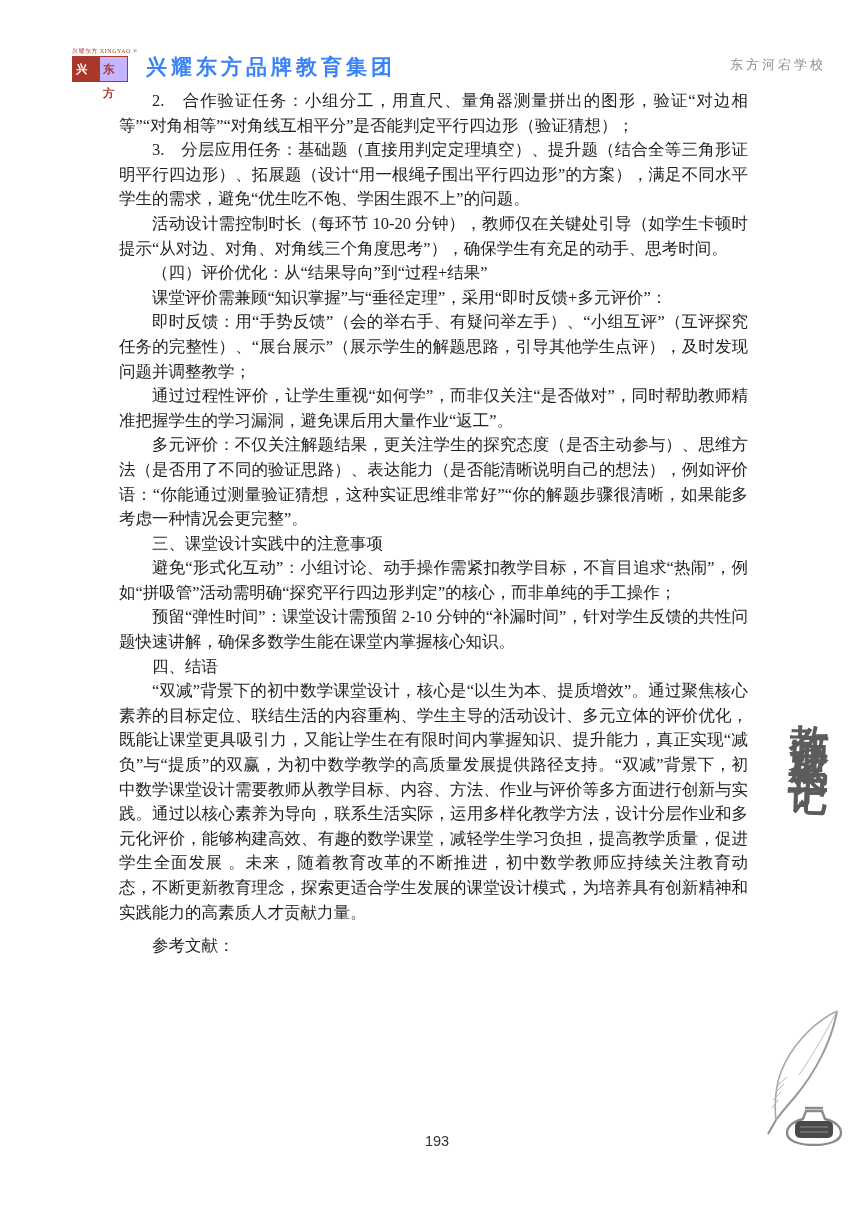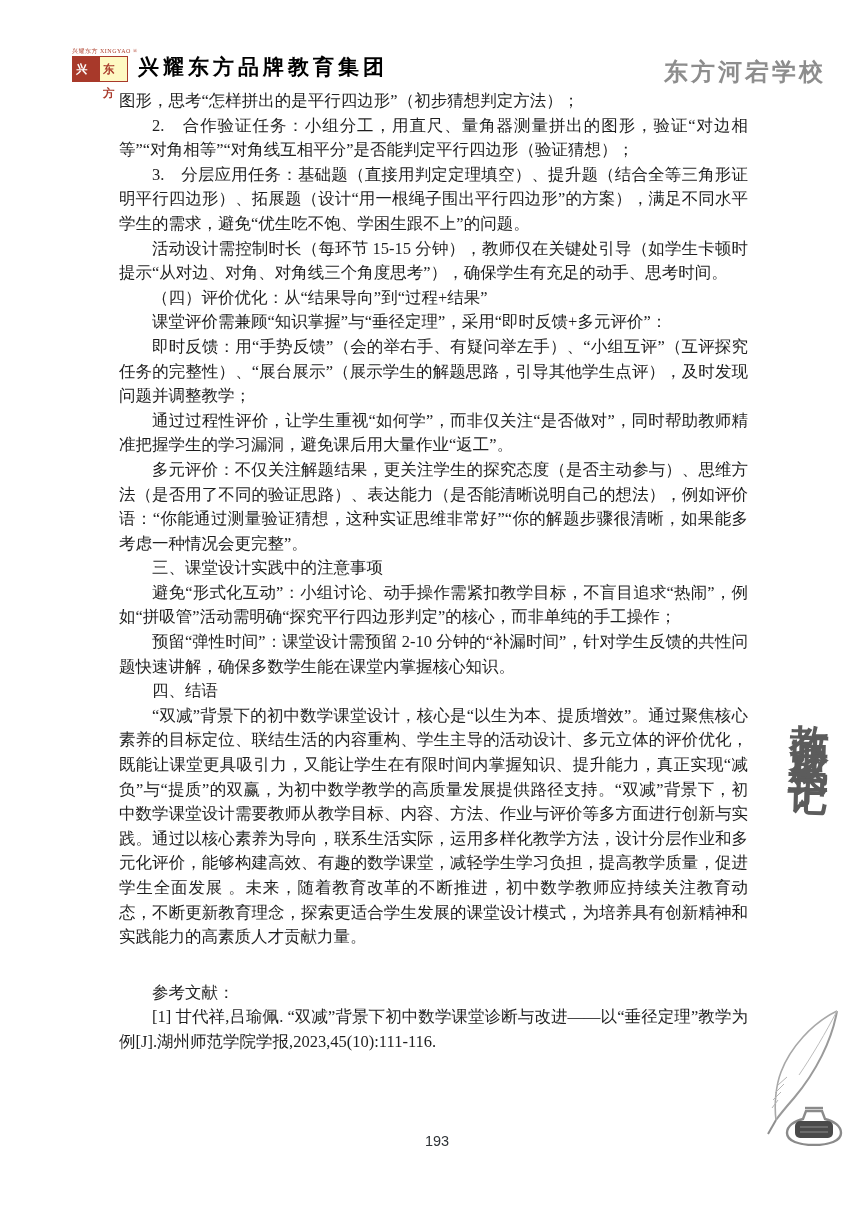--- a/index.html
+++ b/index.html
@@ -15,39 +15,39 @@
   .seal { width:56px; display:flex; flex-direction:column; align-items:flex-start; }
   .seal-top {
     font-size:6px; line-height:7px; color:#b0412e; white-space:nowrap;
     letter-spacing:0.5px; transform-origin:left bottom;
   }
   .seal-box {
     display:flex; margin-top:1px; border:1px solid #a8392a; height:24px;
     font-size:11.5px; font-weight:bold; line-height:24px;
   }
   .seal-left  { background:#a8392a; color:#ffffff; padding:0 3px; letter-spacing:1px; }
-  .seal-right { background:#fef9c3; color:#a8392a; padding:0 3px; letter-spacing:1px; }
+  .seal-right { background:#c4b5fd; color:#a8392a; padding:0 3px; letter-spacing:1px; }
   .brand-title {
-    margin-left:10px; font-size:21px; font-weight:bold; color:#000000;
+    margin-left:18px; font-size:21px; font-weight:bold; color:#3b82f6;
     letter-spacing:4px; line-height:30px; white-space:nowrap;
   }
   .school-name {
-    position:absolute; right:24px; top:56px; font-size:24px; font-weight:bold;
+    position:absolute; right:24px; top:56px; font-size:13px; font-weight:normal;
     color:#8d8d8d; letter-spacing:3px; white-space:nowrap;
   }
 
   
   .content {
     position:absolute; left:119px; top:89px; width:629px;
     font-size:16.5px; line-height:24.6px; color:#1f1f1f;
     text-align:justify; text-justify:inter-ideograph;
   }
   .content p { margin:0; }
   .content p.indent { text-indent:2em; }
-  .content p.space-before { margin-top:31px; }
+  .content p.space-before { margin-top:9px; }
 
   
   .calligraphy-text {
     position:absolute; left:779px; top:693px; height:310px;
     writing-mode:vertical-rl; text-orientation:upright;
     font-size:40px; line-height:56px; letter-spacing:10px;
     color:#5c5c5c; font-weight:bold; transform:rotate(1.5deg);
     font-family:"DejaVu Serif","Liberation Serif",serif;
   }
   .quill { position:absolute; left:742px; top:1008px; }
@@ -72,36 +72,34 @@
           <span class="seal-left">兴耀</span>
           <span class="seal-right">东方</span>
         </div>
       </div>
       <span class="brand-title">兴耀东方品牌教育集团</span>
     </div>
     <span class="school-name">东方河宕学校</span>
   </div>
 
   <div class="content" id="doc-body">
-      <p class="">图形，思考“怎样拼出的是平行四边形”（初步猜想判定方法）；</p>
       <p class="indent">2.　合作验证任务：小组分工，用直尺、量角器测量拼出的图形，验证“对边相等”“对角相等”“对角线互相平分”是否能判定平行四边形（验证猜想）；</p>
       <p class="indent">3.　分层应用任务：基础题（直接用判定定理填空）、提升题（结合全等三角形证明平行四边形）、拓展题（设计“用一根绳子围出平行四边形”的方案），满足不同水平学生的需求，避免“优生吃不饱、学困生跟不上”的问题。</p>
-      <p class="indent">活动设计需控制时长（每环节 15-15 分钟），教师仅在关键处引导（如学生卡顿时提示“从对边、对角、对角线三个角度思考”），确保学生有充足的动手、思考时间。</p>
+      <p class="indent">活动设计需控制时长（每环节 10-20 分钟），教师仅在关键处引导（如学生卡顿时提示“从对边、对角、对角线三个角度思考”），确保学生有充足的动手、思考时间。</p>
       <p class="indent">（四）评价优化：从“结果导向”到“过程+结果”</p>
       <p class="indent">课堂评价需兼顾“知识掌握”与“垂径定理”，采用“即时反馈+多元评价”：</p>
       <p class="indent">即时反馈：用“手势反馈”（会的举右手、有疑问举左手）、“小组互评”（互评探究任务的完整性）、“展台展示”（展示学生的解题思路，引导其他学生点评），及时发现问题并调整教学；</p>
       <p class="indent">通过过程性评价，让学生重视“如何学”，而非仅关注“是否做对”，同时帮助教师精准把握学生的学习漏洞，避免课后用大量作业“返工”。</p>
       <p class="indent">多元评价：不仅关注解题结果，更关注学生的探究态度（是否主动参与）、思维方法（是否用了不同的验证思路）、表达能力（是否能清晰说明自己的想法），例如评价语：“你能通过测量验证猜想，这种实证思维非常好”“你的解题步骤很清晰，如果能多考虑一种情况会更完整”。</p>
       <p class="indent">三、课堂设计实践中的注意事项</p>
       <p class="indent">避免“形式化互动”：小组讨论、动手操作需紧扣教学目标，不盲目追求“热闹”，例如“拼吸管”活动需明确“探究平行四边形判定”的核心，而非单纯的手工操作；</p>
       <p class="indent">预留“弹性时间”：课堂设计需预留 2-10 分钟的“补漏时间”，针对学生反馈的共性问题快速讲解，确保多数学生能在课堂内掌握核心知识。</p>
       <p class="indent">四、结语</p>
       <p class="indent">“双减”背景下的初中数学课堂设计，核心是“以生为本、提质增效”。通过聚焦核心素养的目标定位、联结生活的内容重构、学生主导的活动设计、多元立体的评价优化，既能让课堂更具吸引力，又能让学生在有限时间内掌握知识、提升能力，真正实现“减负”与“提质”的双赢，为初中数学教学的高质量发展提供路径支持。“双减”背景下，初中数学课堂设计需要教师从教学目标、内容、方法、作业与评价等多方面进行创新与实践。通过以核心素养为导向，联系生活实际，运用多样化教学方法，设计分层作业和多元化评价，能够构建高效、有趣的数学课堂，减轻学生学习负担，提高教学质量，促进学生全面发展 。未来，随着教育改革的不断推进，初中数学教师应持续关注教育动态，不断更新教育理念，探索更适合学生发展的课堂设计模式，为培养具有创新精神和实践能力的高素质人才贡献力量。</p>
       <p class="indent space-before">参考文献：</p>
-      <p class="indent">[1] 甘代祥,吕瑜佩. “双减”背景下初中数学课堂诊断与改进——以“垂径定理”教学为例[J].湖州师范学院学报,2023,45(10):111-116.</p>
     </div>
 
   <div class="calligraphy-text">教师成长手记</div>
 
   <svg class="quill" width="108" height="138" viewBox="0 0 108 138" fill="none" xmlns="http://www.w3.org/2000/svg">
 
     <path d="M95,3 C90,32 74,64 52,90 C45,98 39,105 34,112" stroke="#9a9a9a" stroke-width="2" fill="none"></path>
     <path d="M95,3 C70,15 48,40 39,64 C34,77 32,96 34,112" stroke="#a8a8a8" stroke-width="1.6" fill="none"></path>
     <path d="M95,3 C84,24 70,48 57,67" stroke="#bdbdbd" stroke-width="1" fill="none"></path>
     <path d="M34,112 L26,126" stroke="#8f8f8f" stroke-width="2" fill="none"></path>

